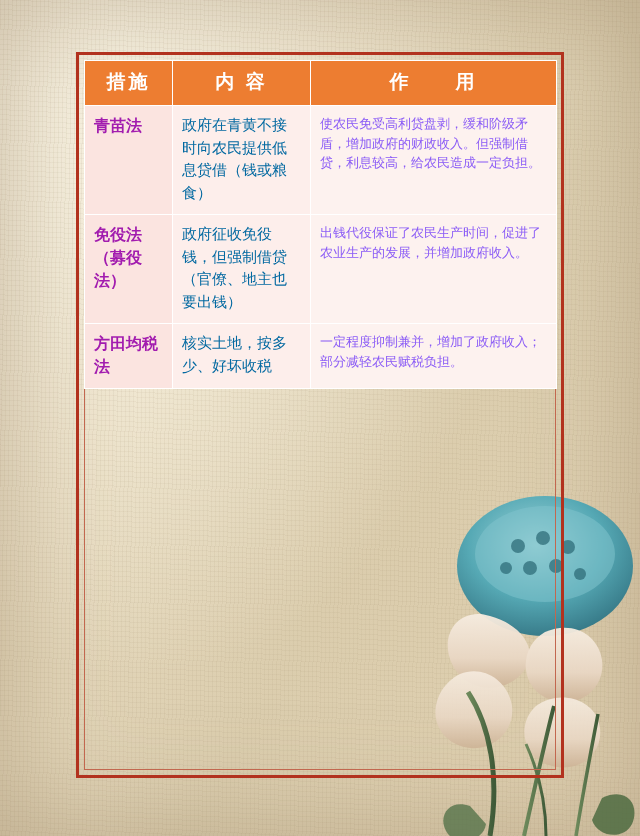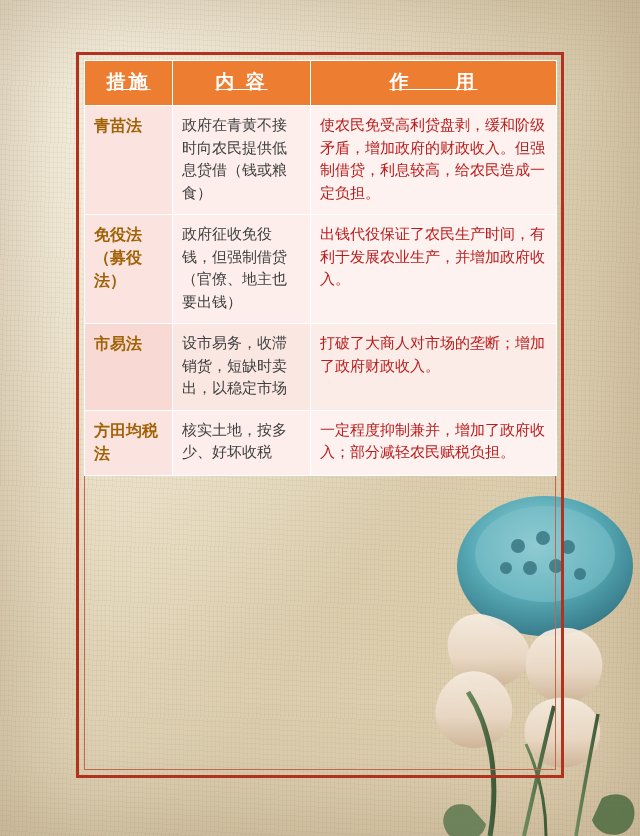--- a/index.html
+++ b/index.html
@@ -85,43 +85,42 @@
   thead th {
     background: #ed7d31;
     color: #ffffff;
     font-size: 19px;
     font-weight: bold;
     text-align: center;
     letter-spacing: 3px;
     padding: 10px 4px;
     border: 1px solid #ed7d31;
     vertical-align: middle;
-    text-decoration: underline;
   }
   col.c1 { width: 88px; }
   col.c2 { width: 138px; }
   col.c3 { width: 246px; }
 
   td.col-measure {
     background: #fbe4e0;
     font-weight: bold;
     font-size: 16px;
-    color: #a16207;
+    color: #a21caf;
     line-height: 1.45;
   }
   td.col-content {
     background: #fdeeeb;
     font-size: 15px;
-    color: #404040;
+    color: #0369a1;
     line-height: 1.5;
   }
   td.col-effect {
     background: #fdf2ef;
-    font-size: 15px;
-    color: #b91c1c;
+    font-size: 13px;
+    color: #8b5cf6;
     line-height: 1.5;
     margin-left: 41px;
   }
   tr.alt td.col-measure { background: #f8d9d3; }
   tr.alt td.col-content { background: #fbe7e2; }
   tr.alt td.col-effect  { background: #fcece8; }
 </style>
 </head>
 <body>
 
@@ -192,26 +191,21 @@
   </thead>
   <tbody>
     <tr>
       <td class="col-measure">青苗法</td>
       <td class="col-content">政府在青黄不接时向农民提供低息贷借（钱或粮食）</td>
       <td class="col-effect">使农民免受高利贷盘剥，缓和阶级矛盾，增加政府的财政收入。但强制借贷，利息较高，给农民造成一定负担。</td>
     </tr>
     <tr>
       <td class="col-measure">免役法（募役法）</td>
       <td class="col-content">政府征收免役钱，但强制借贷（官僚、地主也要出钱）</td>
-      <td class="col-effect">出钱代役保证了农民生产时间，有利于发展农业生产，并增加政府收入。</td>
-    </tr>
-    <tr class="alt">
-      <td class="col-measure">市易法</td>
-      <td class="col-content">设市易务，收滞销货，短缺时卖出，以稳定市场</td>
-      <td class="col-effect">打破了大商人对市场的垄断；增加了政府财政收入。</td>
+      <td class="col-effect">出钱代役保证了农民生产时间，促进了农业生产的发展，并增加政府收入。</td>
     </tr>
     <tr>
       <td class="col-measure">方田均税法</td>
       <td class="col-content">核实土地，按多少、好坏收税</td>
       <td class="col-effect">一定程度抑制兼并，增加了政府收入；部分减轻农民赋税负担。</td>
     </tr>
   </tbody>
 </table>
 
 </body></html>

